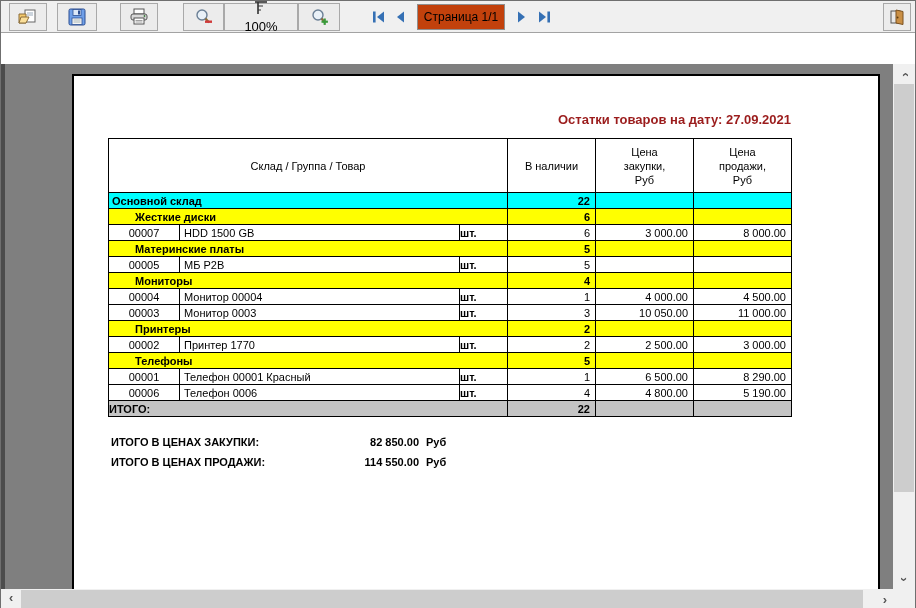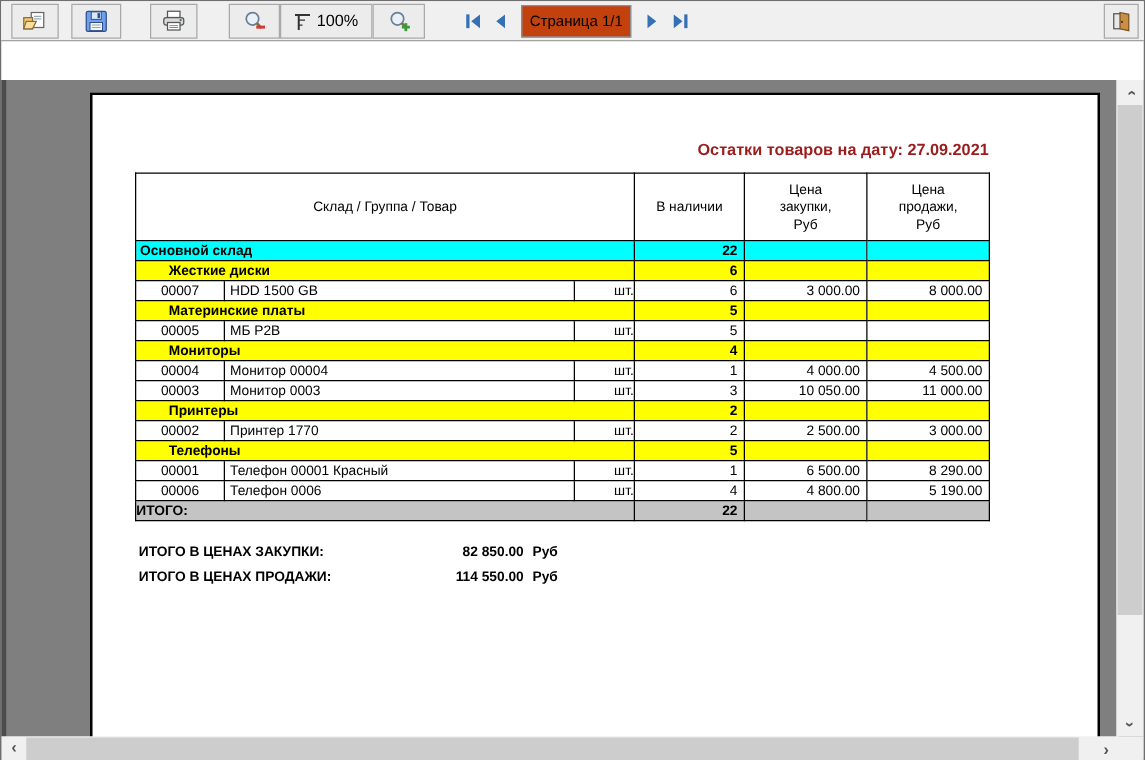--- a/index.html
+++ b/index.html
@@ -23,21 +23,21 @@
 
   
   .toolbar { height:32px; background:#f0f0f0; border-bottom:1px solid #a3a3a3;
     display:flex; align-items:center; padding:0 4px 0 8px; }
   .tb-btn { height:28px; background:#ececec; border:1px solid #a9a9a9;
     display:flex; align-items:center; justify-content:center; flex:none; }
   .btn-open { width:38px; }
   .btn-save { width:40px; margin-left:10px; }
   .btn-print { width:38px; margin-left:23px; }
   .btn-zoom-out { width:41px; margin-left:25px; }
-  .btn-scale { width:74px; gap:4px; font-size:13px; color:#000; }
+  .btn-scale { width:74px; gap:4px; font-size:13px; color:#000;flex-direction:column; }
   .btn-zoom-in { width:42px; }
   .nav-btn { width:22px; height:24px; display:flex; align-items:center; justify-content:center;
     background:transparent; border:none; flex:none; }
   .nav-first { margin-left:27px; }
   .page-box { width:88px; height:26px; border:1px solid #8f8f8f; background:#c2410c;
     display:flex; align-items:center; justify-content:center; font-size:12px; color:#000;
     margin:0 6px; flex:none; }
   .btn-exit { width:28px; height:28px; margin-left:auto; }
 
   
@@ -53,21 +53,21 @@
 
   
   table.report { position:absolute; left:34px; top:62px; width:683px;
     border-collapse:collapse; table-layout:fixed; font-size:11px; color:#000; }
   table.report th, table.report td { border:1px solid #000; overflow:hidden; }
   table.report th { height:54px; font-weight:normal; text-align:center; vertical-align:middle;
     white-space:pre-line; line-height:14px; }
   table.report td { height:16px; line-height:14px; white-space:nowrap; }
   .c-code { text-align:center; }
   .c-name { padding-left:4px; }
-  .c-unit { text-align:right; }
+  .c-unit { text-align:left;font-weight:bold; }
   .c-num  { text-align:right; padding-right:5px; }
   .c-bold { font-weight:bold;text-align:right; }
   .c-label { font-weight:bold; }
   .row-warehouse td { background:var(--warehouse-row,#00ffff); }
   .row-warehouse .c-label { padding-left:3px; }
   .row-group td { background:var(--group-row,#ffff00); }
   .row-group .c-label { padding-left:26px; }
   .row-total td { background:var(--total-row,#c4c4c4); font-weight:bold; }
   .row-total .c-label { padding-left:0; }
 

